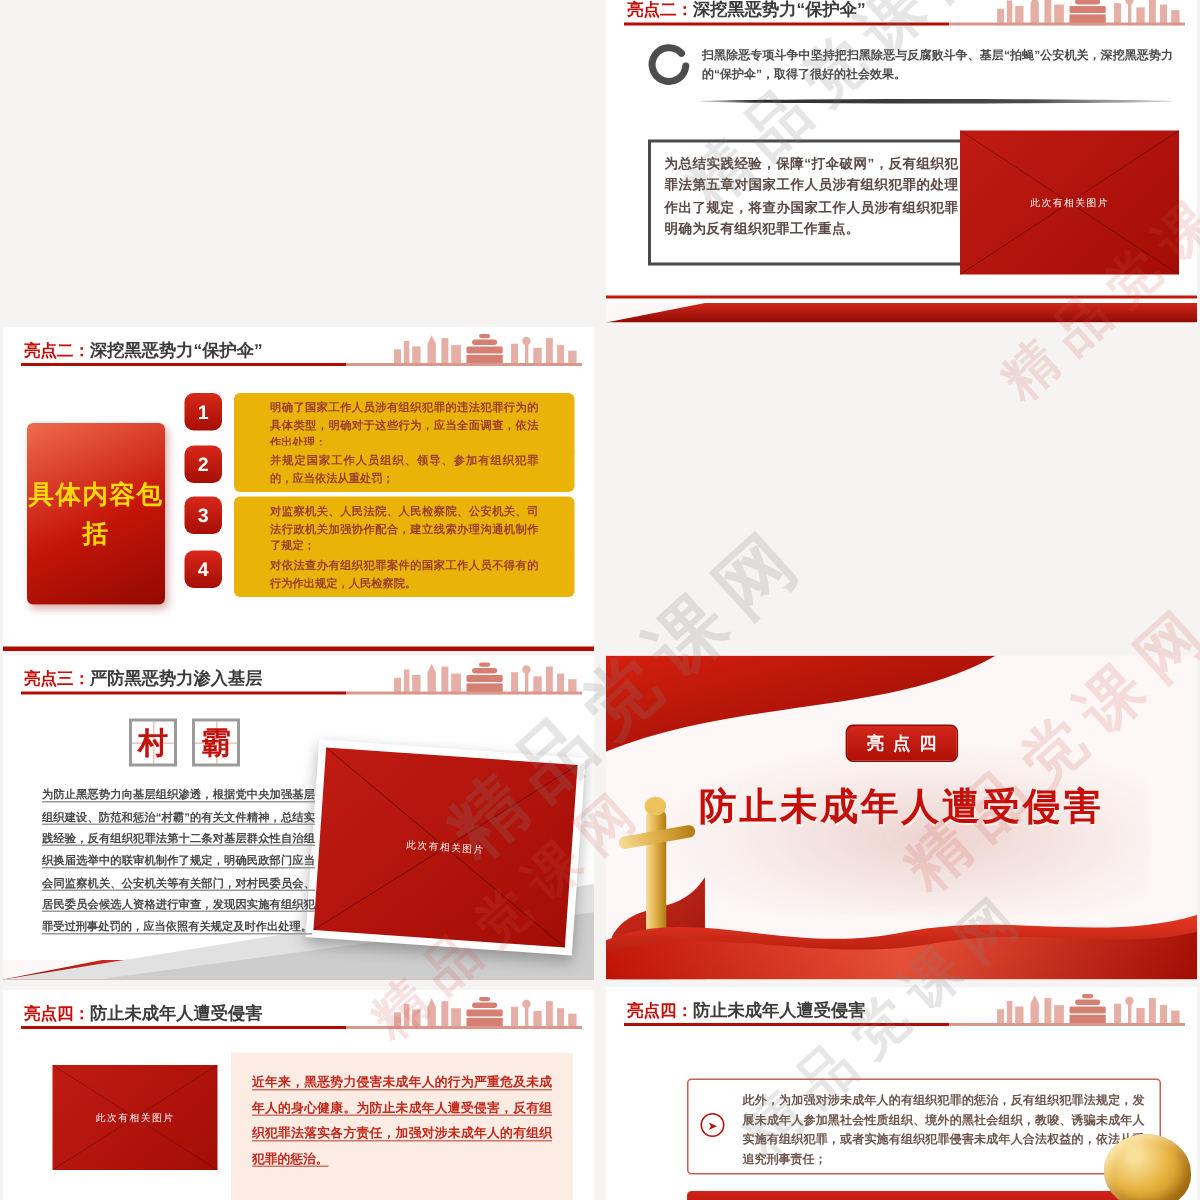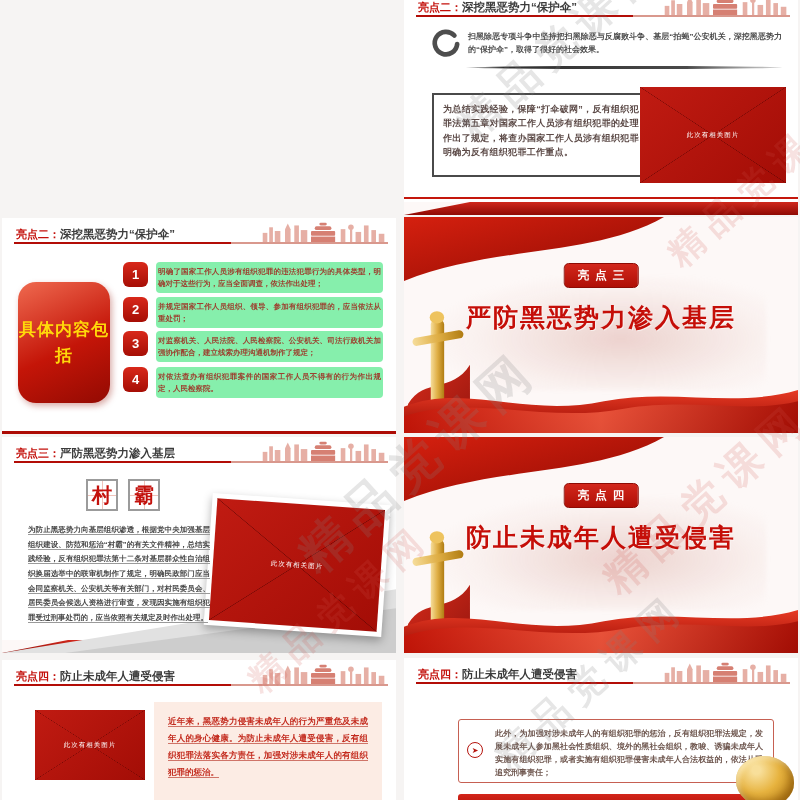--- a/index.html
+++ b/index.html
@@ -55,30 +55,30 @@
   .r1-ink{position:absolute;left:26px;top:38px;width:30px;height:30px;}
   .r1-intro{position:absolute;left:64px;top:40px;right:16px;font-size:8px;font-weight:600;
       color:#4c4c4c;line-height:1.6;text-align:justify;}
   .r1-brush{position:absolute;left:62px;top:75px;right:16px;height:3px;border-radius:50%;
       background:linear-gradient(to right,rgba(40,40,40,.15),#2e2e2e 12%,#4a4a4a 70%,rgba(60,60,60,.2));}
   .r1-box{position:absolute;left:28px;top:102px;width:218px;height:84px;border:2px solid #4a4a4a;
       padding:7px 9px;font-size:9px;color:#5c4a47;font-weight:700;line-height:1.6;text-align:justify;letter-spacing:.3px;}
   .r1-ph{left:236px;top:96px;width:146px;height:96px;}
 
   
-  .l2-side{position:absolute;left:16px;top:64px;width:92px;height:121px;border-radius:18px;
+  .l2-side{position:absolute;left:16px;top:64px;width:92px;height:121px;border-radius:4px;
       background:linear-gradient(155deg,#ef6a50,#c41508 55%,#930a02);
       display:flex;align-items:center;justify-content:center;text-align:center;
       color:#ffd90a;font-weight:800;font-size:17px;line-height:1.5;letter-spacing:1px;
       box-shadow:2px 3px 6px rgba(150,20,10,.35);}
   .l2-item{position:absolute;left:121px;right:13px;}
   .l2-num{position:absolute;left:0;top:0;width:25px;height:25px;border-radius:6px;
       background:linear-gradient(#d8281a,#a60e05);color:#fff;font-size:13px;font-weight:bold;
       display:flex;align-items:center;justify-content:center;}
-  .l2-txt{margin-left:33px;background:#86efac;border-radius:4px;padding:4px 2px;
+  .l2-txt{margin-left:33px;background:#eab308;border-radius:4px;padding:4px 24px;
       font-size:7.5px;color:#9c4130;font-weight:600;line-height:1.55;text-align:justify;min-height:17px;}
 
   
   .l3-stamps{position:absolute;left:84px;top:42px;display:flex;gap:10px;z-index:3;}
   .stamp{width:32px;height:32px;border:2px solid #9b9b9b;background:
       linear-gradient(#f0c3ba 0 0) center/100% 1px no-repeat,
       linear-gradient(#f0c3ba 0 0) center/1px 100% no-repeat,#fff;
       display:flex;align-items:center;justify-content:center;
       font-size:20px;font-weight:bold;color:#c3110c;}
   .l3-body{position:absolute;left:26px;top:86px;width:182px;font-size:7.5px;color:#4a4a4a;font-weight:600;
@@ -241,38 +241,20 @@
       <div class="l2-num">3</div>
       <div class="l2-txt">对监察机关、人民法院、人民检察院、公安机关、司法行政机关加强协作配合，建立线索办理沟通机制作了规定；</div>
     </div>
     <div class="l2-item" style="top:149px;">
       <div class="l2-num">4</div>
       <div class="l2-txt">对依法查办有组织犯罪案件的国家工作人员不得有的行为作出规定，人民检察院。</div>
     </div>
     <div class="thinbar"></div>
   </div>
 
-  <div class="slide cover cover--low" id="s-r2" style="left:404px;top:217px;">
-    <svg class="cv-flag" viewBox="0 0 300 72" preserveAspectRatio="none">
-      <path d="M0,0 L260,0 C190,40 90,28 0,64 Z" fill="url(#gFlag)"></path>
-    </svg>
-    <div class="cv-badge">亮点三</div>
-    <div class="cv-title">严防黑恶势力渗入基层</div>
-    <svg class="cv-pillar" viewBox="0 0 64 124">
-      <path d="M2,96 C18,70 44,86 62,58 L62,124 L2,124 Z" fill="url(#gFlag)" opacity=".95"></path>
-      <rect x="24" y="14" width="13" height="110" rx="5" fill="url(#gGold)"></rect>
-      <ellipse cx="30" cy="12" rx="7" ry="6" fill="#eec35e"></ellipse>
-      <rect x="6" y="28" width="50" height="8" rx="4" fill="url(#gGold)" transform="rotate(-10 31 32)"></rect>
-      <path d="M0,124 C10,104 30,112 40,124 Z" fill="#b00d03"></path>
-    </svg>
-    <svg class="cv-wave" viewBox="0 0 394 62" preserveAspectRatio="none">
-      <path d="M0,34 C60,8 120,46 200,28 C270,14 330,36 394,16 L394,62 L0,62 Z" fill="url(#gRibbon)"></path>
-      <path d="M0,44 C70,20 140,52 220,36 C290,24 340,42 394,28 L394,62 L0,62 Z" fill="url(#gRibbon2)" opacity=".85"></path>
-    </svg>
-  </div>
 
   <div class="slide" id="s-l3" style="left:2px;top:437px;">
     <div class="s-header">
       <span class="h-tag">亮点三：</span><span class="h-ttl">严防黑恶势力渗入基层</span>
       <svg class="h-sky" viewBox="0 0 140 28">
         <g fill="#e2a296">
             <rect x="4" y="16" width="5" height="12"></rect>
             <rect x="11" y="10" width="4" height="18"></rect>
             <rect x="17" y="14" width="6" height="14"></rect>
             <polygon points="28,28 28,12 31,6 34,12 34,28"></polygon>

